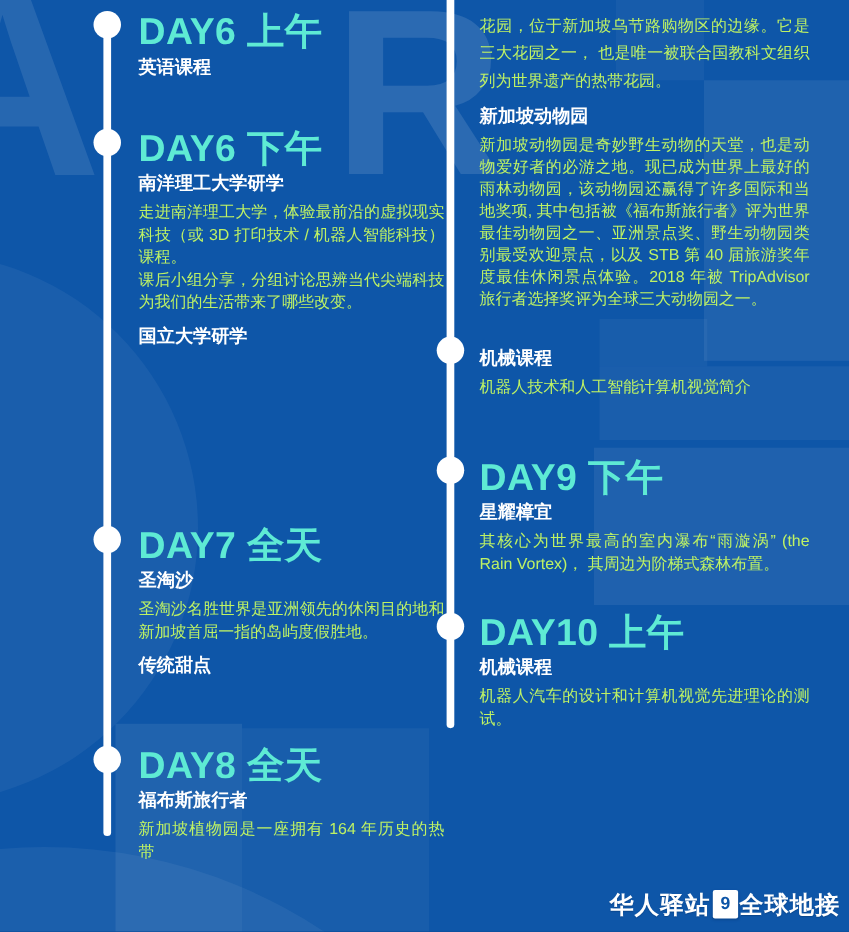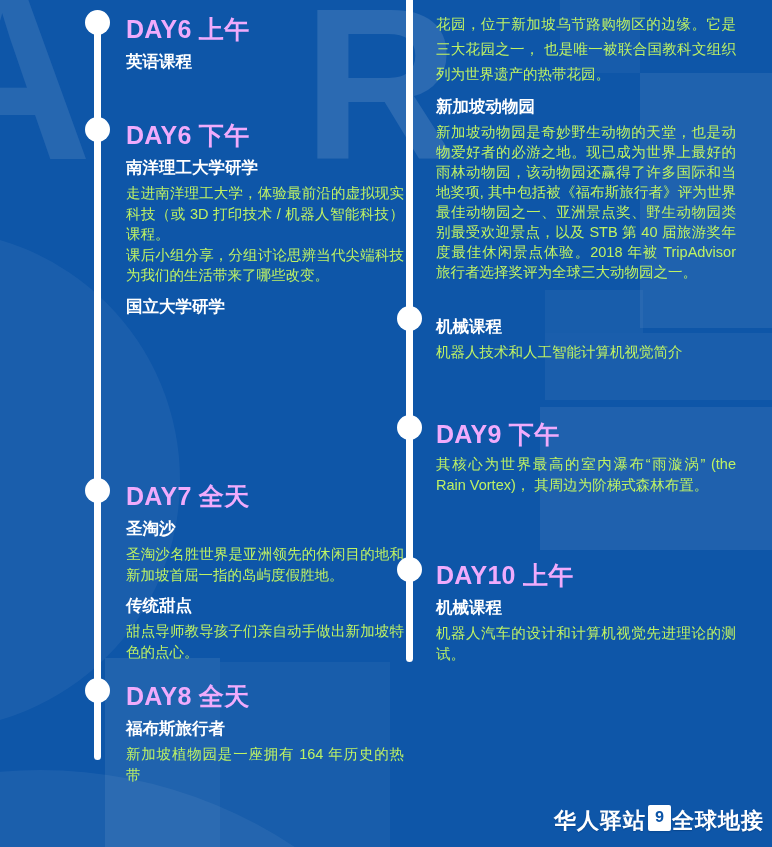--- a/index.html
+++ b/index.html
@@ -41,38 +41,37 @@
   .tl-line-right{left:406px;top:-8px;height:670px;}
   .tl-dot{
     position:absolute;width:25px;height:25px;border-radius:50%;background:#ffffff;
   }
   
   .col{position:absolute;}
   .section{position:absolute;}
   .col-left .section{left:126px;width:278px;}
   .col-right .section{left:436px;width:300px;}
   .day-title{
-    font-size:25px;font-weight:700;color:#f0abfc;line-height:30px;letter-spacing:0.3px;
+    font-size:34px;font-weight:700;color:#5eead4;line-height:30px;letter-spacing:0.3px;
   }
   .blk-heading{
     font-size:16.5px;font-weight:700;color:#ffffff;line-height:22px;margin-top:6px;
   }
   .blk-body{
     font-size:14.5px;color:#bef264;line-height:20.5px;margin-top:5px;
     white-space:pre-line;text-align:justify;
   }
   .blk-body.lh-wide{line-height:25px;}
   .blk-gap{margin-top:9px;}
   
   .footer-logo{
     position:absolute;right:8px;top:806px;
-    display:flex;align-items:center;
+    display:flex;align-items:flex-end;
     color:#ffffff;font-weight:900;font-size:22px;letter-spacing:1px;
     text-shadow:0 1px 1px rgba(0,40,90,0.35);
-    font-family:Liberation Mono, monospace;
   }
   .footer-logo .brand{line-height:34px;}
   .logo-badge{
     position:relative;top:-5px;
     width:23px;height:26px;margin:0 1px 0 2px;
     background:#ffffff;border-radius:2px;
     display:flex;align-items:center;justify-content:center;
     font-size:16px;font-weight:700;color:#0d55a7;
     text-shadow:none;letter-spacing:0;
     box-shadow:0 1px 2px rgba(0,40,90,0.3);
@@ -120,21 +119,20 @@
       <div class="blk-body">走进南洋理工大学，体验最前沿的虚拟现实科技（或 3D 打印技术 / 机器人智能科技）课程。
 课后小组分享，分组讨论思辨当代尖端科技为我们的生活带来了哪些改变。</div>
       <div class="blk-heading blk-gap">国立大学研学</div>
     </div>
 
     <div class="section" style="top:481px;">
       <div class="day-title">DAY7 全天</div>
       <div class="blk-heading">圣淘沙</div>
       <div class="blk-body">圣淘沙名胜世界是亚洲领先的休闲目的地和新加坡首屈一指的岛屿度假胜地。</div>
       <div class="blk-heading blk-gap">传统甜点</div>
-      <div class="blk-body">甜点导师教导孩子们亲自动手做出新加坡特色的点心。</div>
     </div>
 
     <div class="section" style="top:681px;">
       <div class="day-title">DAY8 全天</div>
       <div class="blk-heading">福布斯旅行者</div>
       <div class="blk-body">新加坡植物园是一座拥有 164 年历史的热带</div>
     </div>
 
   </div>
 
@@ -146,20 +144,21 @@
       <div class="blk-body" style="line-height:20px;">新加坡动物园是奇妙野生动物的天堂，也是动物爱好者的必游之地。现已成为世界上最好的雨林动物园，该动物园还赢得了许多国际和当地奖项, 其中包括被《福布斯旅行者》评为世界最佳动物园之一、亚洲景点奖、野生动物园类别最受欢迎景点，以及 STB 第 40 届旅游奖年度最佳休闲景点体验。2018 年被 TripAdvisor 旅行者选择奖评为全球三大动物园之一。</div>
     </div>
 
     <div class="section" style="top:309px;">
       <div class="blk-heading">机械课程</div>
       <div class="blk-body">机器人技术和人工智能计算机视觉简介</div>
     </div>
 
     <div class="section" style="top:419px;">
       <div class="day-title">DAY9 下午</div>
+      <div class="blk-heading">星耀樟宜</div>
       <div class="blk-body">其核心为世界最高的室内瀑布“雨漩涡” (the Rain Vortex)， 其周边为阶梯式森林布置。</div>
     </div>
 
     <div class="section" style="top:560px;">
       <div class="day-title">DAY10 上午</div>
       <div class="blk-heading">机械课程</div>
       <div class="blk-body">机器人汽车的设计和计算机视觉先进理论的测试。</div>
     </div>
 
   </div>

